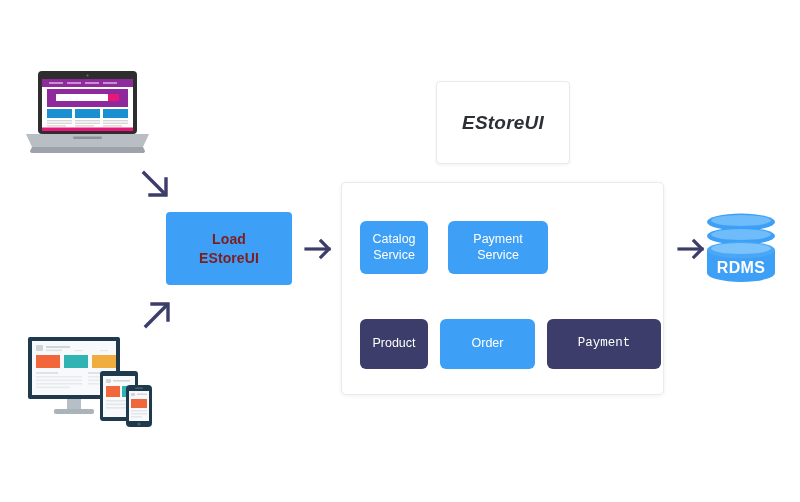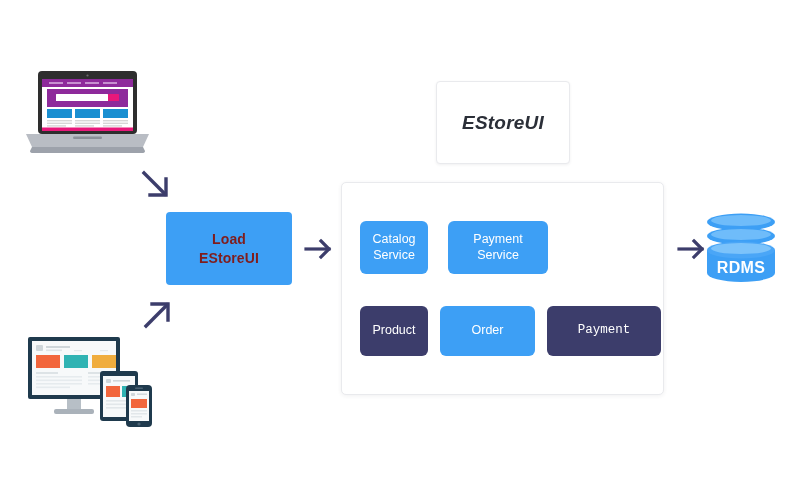--- a/index.html
+++ b/index.html
@@ -85,21 +85,21 @@
     border: 1px solid #e9eaed;
     border-radius: 5px;
     box-shadow: 0 1px 4px rgba(40,45,60,0.07);
   }
   .service-row {
     position: absolute;
     display: flex;
     align-items: flex-start;
   }
   #service-row-top { left: 18px; top: 38px; }
-  #service-row-bottom { left: 18px; top: 123px; align-items: flex-end; }
+  #service-row-bottom { left: 18px; top: 136px; align-items: flex-end; }
 
   .service-box {
     border-radius: 6px;
     display: flex;
     align-items: center;
     justify-content: center;
     text-align: center;
     color: #ffffff;
     font-size: 12.5px;
     line-height: 1.25;

